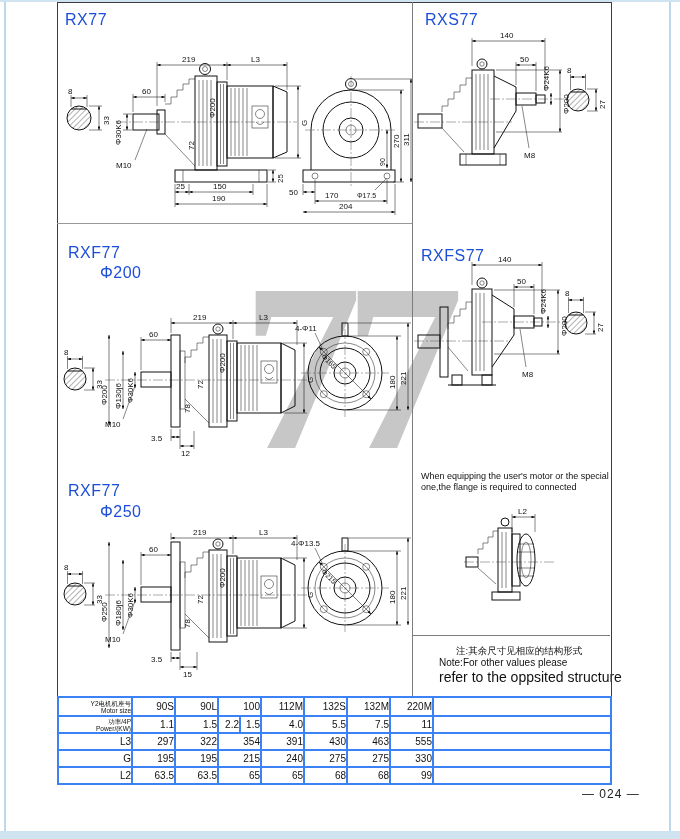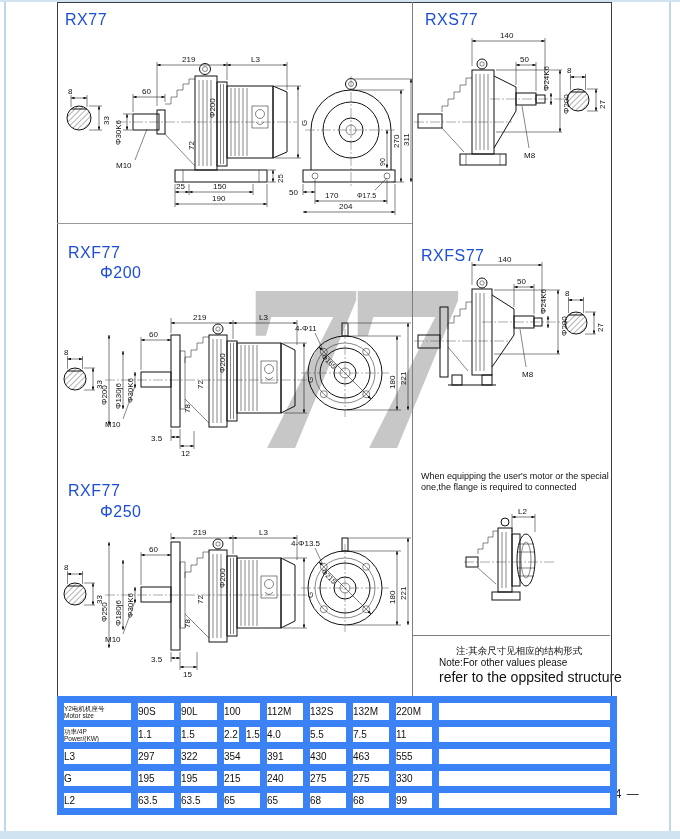--- a/index.html
+++ b/index.html
@@ -19,21 +19,21 @@
   .dim{fill:none;stroke:#111;stroke-width:.55}
   .cl{fill:none;stroke:#555;stroke-width:.5;stroke-dasharray:10 2 2 2}
   #s1 .dim{marker-start:url(#a1);marker-end:url(#a1)}
   #s2 .dim{marker-start:url(#a2);marker-end:url(#a2)}
   #s3 .dim{marker-start:url(#a3);marker-end:url(#a3)}
   #s4 .dim{marker-start:url(#a4);marker-end:url(#a4)}
   #s5 .dim{marker-start:url(#a5);marker-end:url(#a5)}
   #s6 .dim{marker-start:url(#a6);marker-end:url(#a6)}
   .note{position:absolute;z-index:2;color:#111;white-space:nowrap}
   .dimtable{position:absolute;left:57px;top:696px;z-index:4;border-collapse:collapse;table-layout:fixed;background:#fff}
-  .dimtable td{border:7px solid #3b82f6;text-align:left;vertical-align:middle;font-size:10px;color:#111;padding:0;height:15px;overflow:hidden}
+  .dimtable td{border:2px solid #3b82f6;text-align:right;vertical-align:middle;font-size:10px;color:#111;padding:0;height:15px;overflow:hidden}
   .dimtable td.hcell{font-size:6.5px;line-height:7px}
   .pageno{position:absolute;left:582px;top:787px;z-index:2;font-size:12px;letter-spacing:1px;color:#222}
 </style>
 </head>
 <body>
 
 <div class="page">
 
   <div class="edge" style="left:0;top:0;width:680px;height:2px;background:#cfe3f0"></div>
   <div class="edge" style="left:0;top:831px;width:680px;height:8px;background:#cfe3f0"></div>

